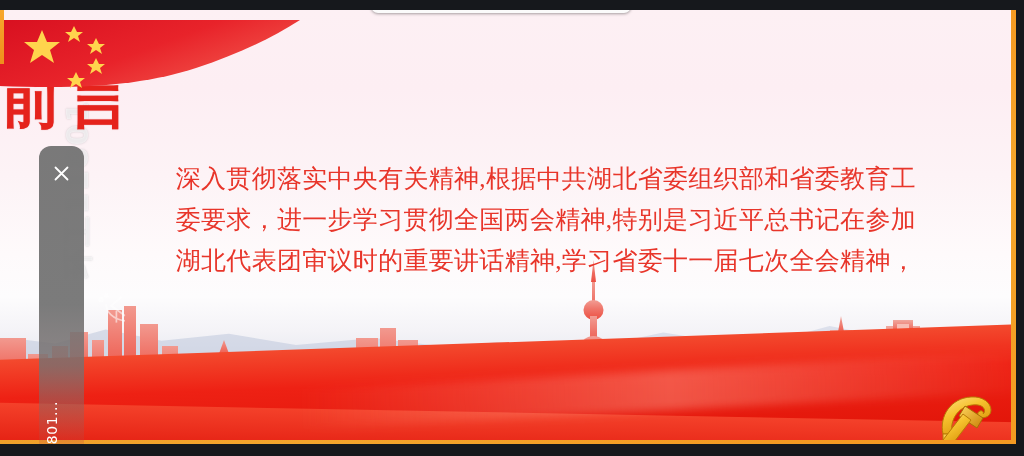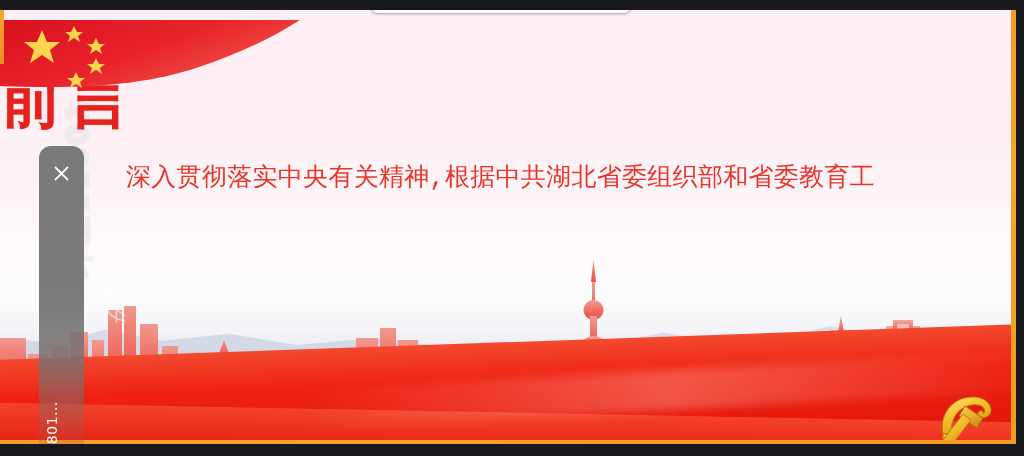--- a/index.html
+++ b/index.html
@@ -137,21 +137,22 @@
     font-family:"DejaVu Sans","Liberation Sans",sans-serif;
     text-shadow:0 0 1px rgba(200,0,0,.5);
   }
 
   
   #body-text{
     position:absolute; left:126px; top:148px; width:790px; z-index:25;
     color:#e8352a;
     font-size:25px; line-height:41px; font-weight:500;
     letter-spacing:.3px;
-    font-family:Liberation Mono, monospace;
+    font-family:Liberation Serif, serif;
+    text-align:right;
   }
   #body-text .ln{ display:block; white-space:nowrap; }
 
   
   #watermark{
     position:absolute; left:58px; top:268px; z-index:20;
     transform:rotate(-90deg); transform-origin:left top;
     color:rgba(255,255,255,.62);
     font-size:30px; font-weight:bold; letter-spacing:2px;
     white-space:nowrap;
@@ -323,20 +324,22 @@
 
       <path d="M40,18 L58,30 L52,40 L34,28 Z" fill="url(#gold2)" stroke="#a86f05" stroke-width="1"></path>
 
       <path d="M38,26 L46,32 L26,58 L18,52 Z" fill="url(#gold)" stroke="#b97a05" stroke-width="1"></path>
     </svg>
 
     <div id="title">前言</div>
 
     <div id="body-text">
       <span class="ln">深入贯彻落实中央有关精神,根据中共湖北省委组织部和省委教育工</span>
+      <span class="ln">委要求，进一步学习贯彻全国两会精神,特别是习近平总书记在参加</span>
+      <span class="ln">湖北代表团审议时的重要讲话精神,学习省委十一届七次全会精神，</span>
     </div>
 
     <svg id="watermark-logo" viewBox="0 0 40 40">
       <g fill="none" stroke="#ffffff" stroke-width="2">
         <circle cx="31" cy="6" r="2"></circle>
         <circle cx="36" cy="12" r="1.6"></circle>
         <path d="M6,34 C8,20 16,12 26,12"></path>
         <path d="M12,34 L24,18 L34,30"></path>
         <path d="M4,24 L18,24"></path>
       </g>

